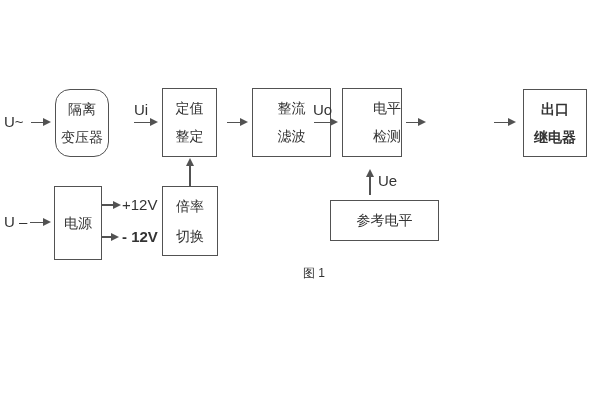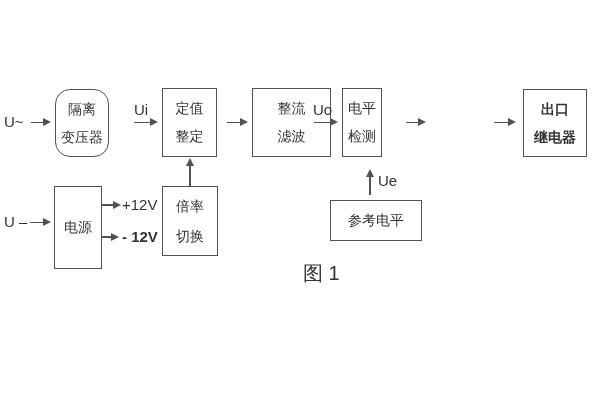--- a/index.html
+++ b/index.html
@@ -37,21 +37,21 @@
   .box.ratio .bl + .bl { margin-top: 15px; }
   .lat {
     position: absolute;
     font-size: 15px;
     line-height: 16px;
     color: var(--text, #333333);
     white-space: nowrap;
   }
   .cjk {
     position: absolute;
-    font-size: 20px;
+    font-size: 12px;
     line-height: 16px;
     color: var(--text, #333333);
     white-space: nowrap;
   }
   .arrow-h {
     position: absolute;
     height: 1.5px;
     background: var(--line, #4a4a4a);
   }
   .arrow-h::after {
@@ -95,41 +95,41 @@
   <div class="box two" style="left:162px; top:88px; width:55px; height:69px;">
     <span class="bl">定值</span>
     <span class="bl">整定</span>
   </div>
 
   <div class="box two" style="left:252px; top:88px; width:79px; height:69px;">
     <span class="bl">整流</span>
     <span class="bl">滤波</span>
   </div>
 
-  <div class="box two" style="left:342px; top:88px; width:40px; height:69px;">
+  <div class="box two" style="left:342px; top:88px; width:60px; height:69px;align-items:flex-end;">
     <span class="bl">电平</span>
     <span class="bl">检测</span>
   </div>
 
 
   <div class="box two" style="left:523px; top:89px; width:64px; height:68px;font-weight:bold;">
     <span class="bl">出口</span>
     <span class="bl">继电器</span>
   </div>
 
-  <div class="box" style="left:54px; top:186px; width:48px; height:83px;">
+  <div class="box" style="left:54px; top:186px; width:48px; height:74px;">
     <span class="bl">电源</span>
   </div>
 
   <div class="box ratio" style="left:162px; top:186px; width:56px; height:70px;">
     <span class="bl">倍率</span>
     <span class="bl">切换</span>
   </div>
 
-  <div class="box" style="left:330px; top:200px; width:92px; height:41px;">
+  <div class="box" style="left:330px; top:200px; width:109px; height:41px;">
     <span class="bl">参考电平</span>
   </div>
 
   <span class="lat" style="left:4px; top:114px;">U~</span>
   <span class="lat" style="left:4px; top:214px;">U –</span>
   <span class="lat" style="left:134px; top:102px;">Ui</span>
   <span class="lat" style="left:313px; top:102px;">Uo</span>
   <span class="lat" style="left:378px; top:173px;">Ue</span>
   <span class="lat" style="left:122px; top:197px;">+12V</span>
   <span class="lat" style="left:122px; top:229px;font-weight:bold;">- 12V</span>

